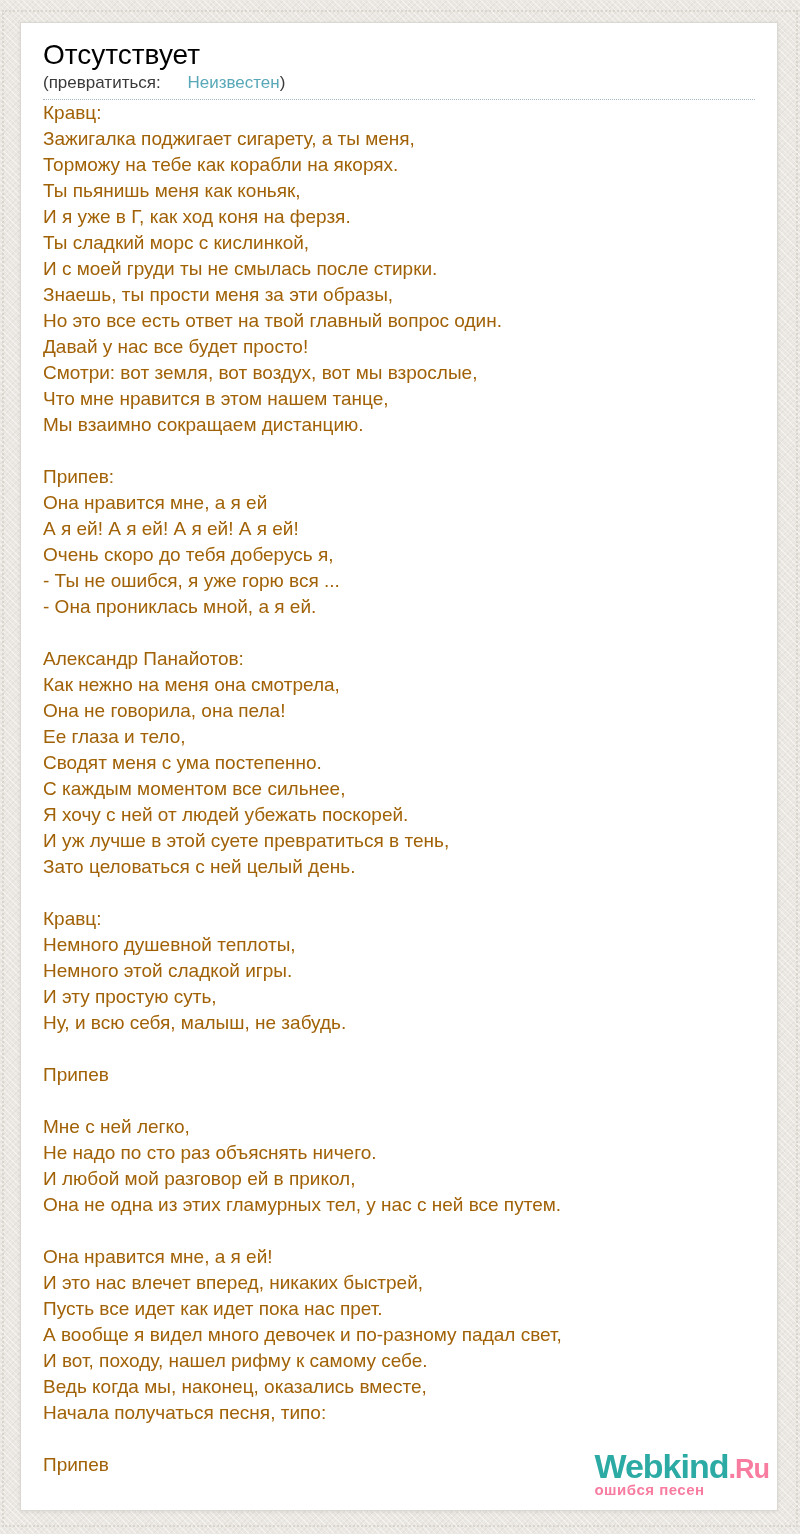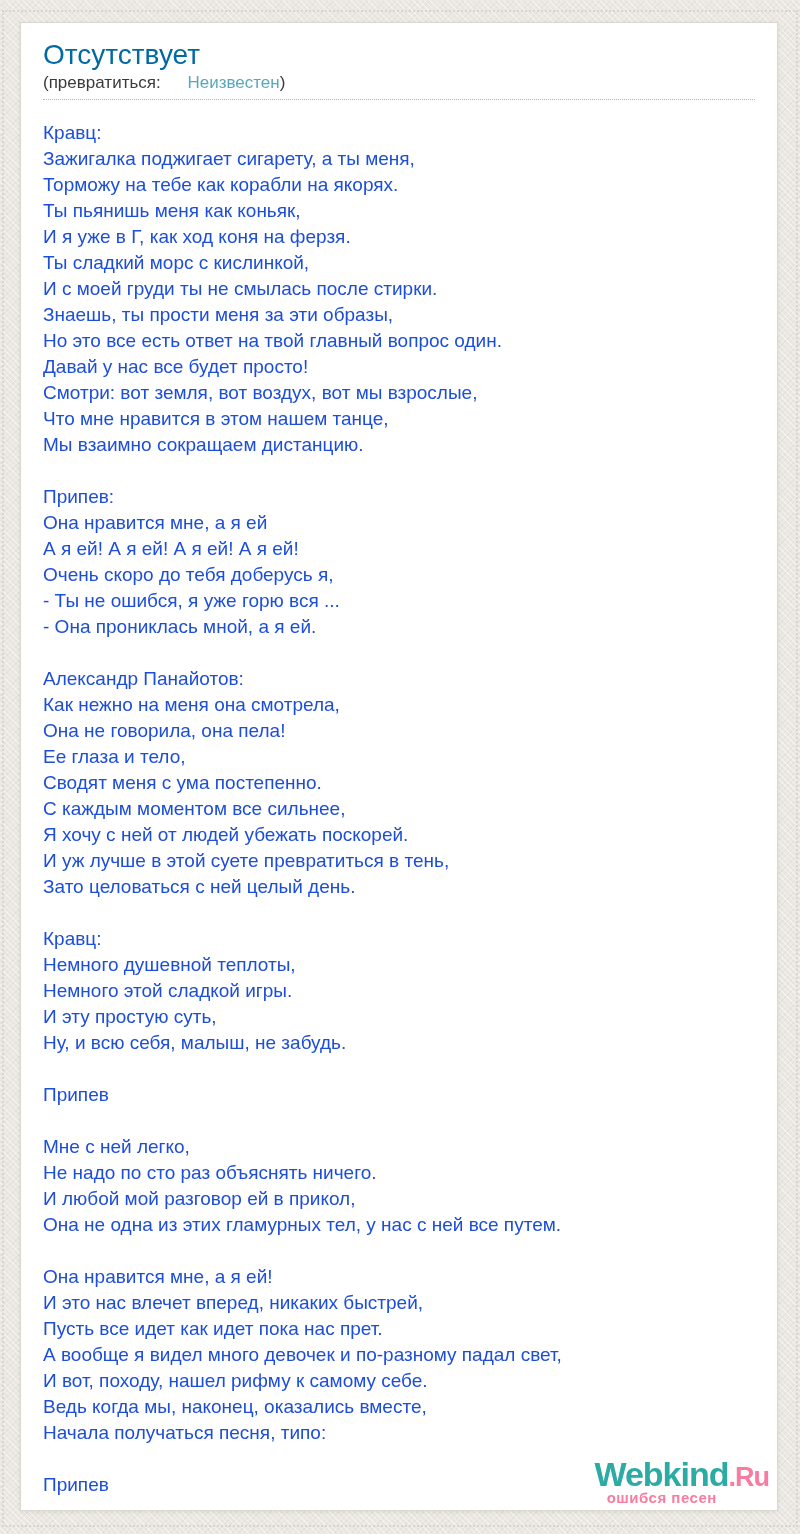--- a/index.html
+++ b/index.html
@@ -36,48 +36,48 @@
     background: #ffffff;
     border: 1px solid #dbd8d2;
     box-shadow: 0 1px 4px rgba(0,0,0,.08);
     padding: 15px 22px 0 22px;
   }
   .song-title {
     margin: 0;
     font-size: 28px;
     line-height: 33px;
     font-weight: 400;
-    color: #0369a1;
+    color: #000000;
   }
   .artist-line {
     margin-top: 2px;
     font-size: 17px;
     line-height: 20px;
     color: #3a3a3a;
     padding-bottom: 6px;
     border-bottom: 1px dotted #a4b8c6;
   }
   .artist-link {
     color: #58a8b8;
     text-decoration: none;
     cursor: pointer;
     margin-left: 22px;
   }
   .lyrics {
-    margin-top: 20px;
+    margin-top: 0;
     font-size: 19px;
     line-height: 26px;
-    color: #1d4ed8;
+    color: #a16207;
     white-space: pre-line;
   }
   .logo {
     position: absolute;
     right: 8px;
-    bottom: 5px;
-    text-align: center;
+    bottom: 13px;
+    text-align: left;
     cursor: pointer;
   }
   .logo-main {
     font-weight: bold;
     font-size: 34px;
     line-height: 32px;
     letter-spacing: -1px;
   }
   .logo-web { color: #2caaa4; }
   .logo-ru   { color: #f87ba0; font-size: 27px; }

